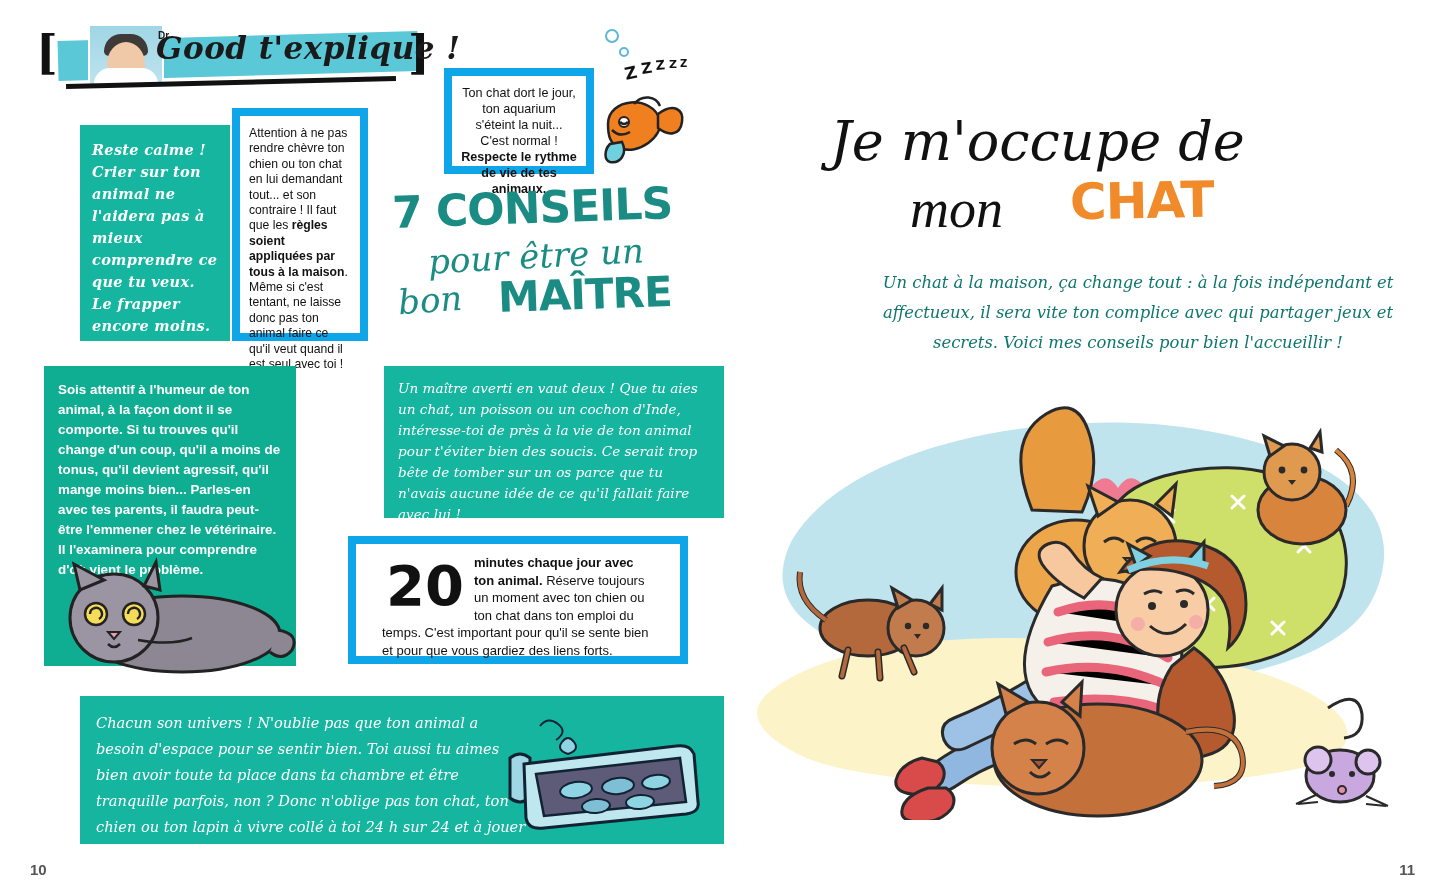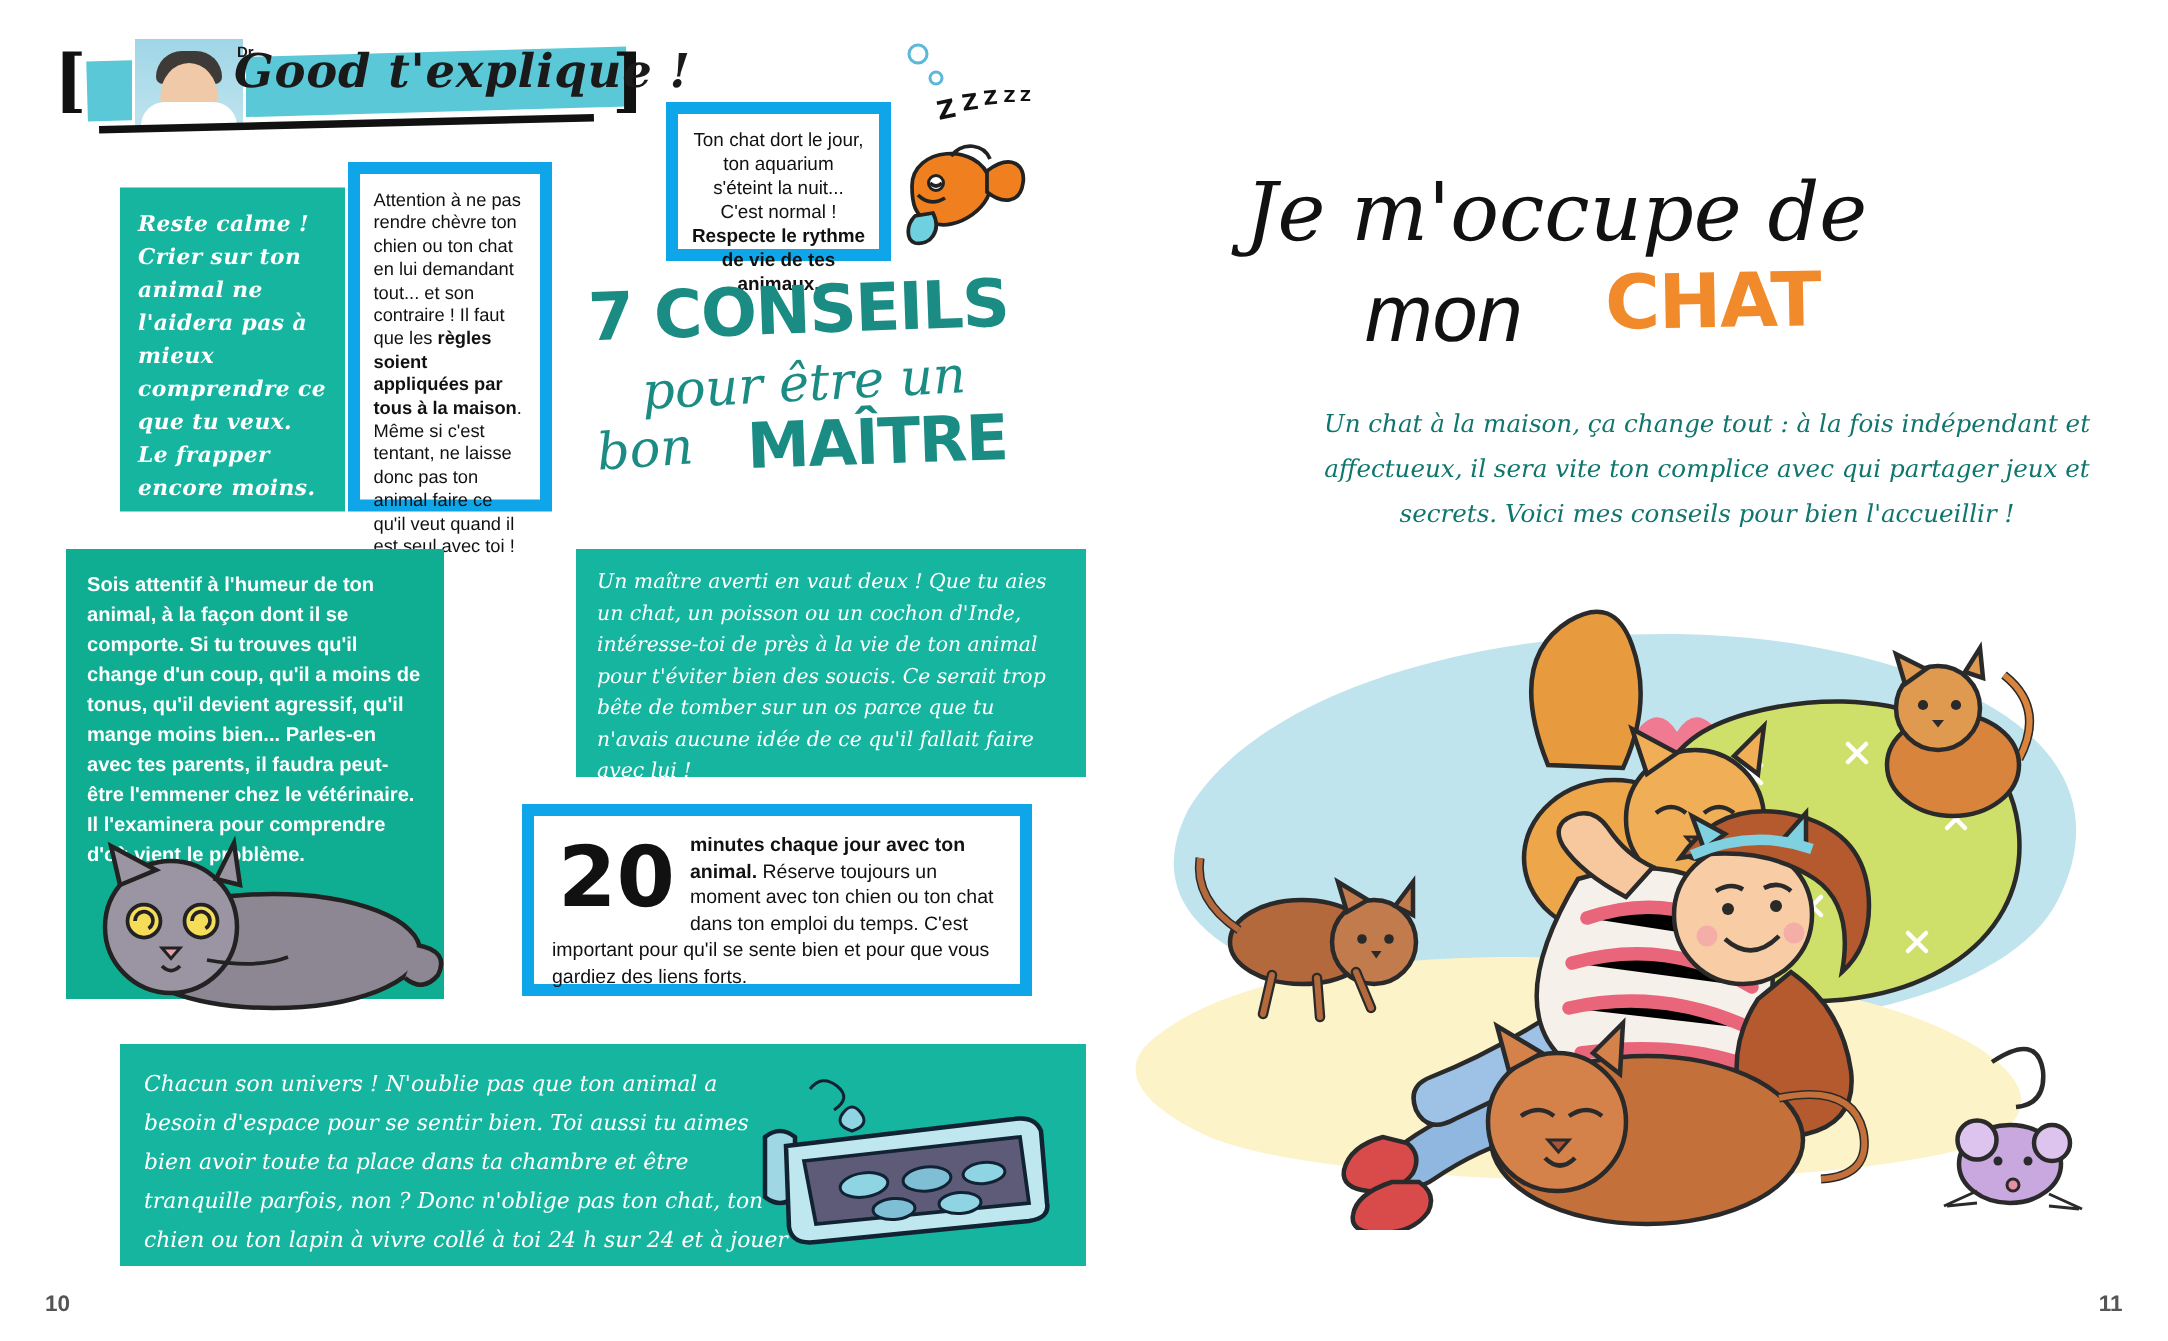--- a/index.html
+++ b/index.html
@@ -129,21 +129,21 @@
   .cat-sleep{position:absolute;left:52px;top:556px;width:250px;height:120px;}
 
   
   #box-averti{
     left:348px;top:366px;width:340px;height:152px;
     padding:12px 14px;font-size:13.6px;line-height:21px;
   }
   
   #box-20{
     left:348px;top:536px;width:340px;height:128px;
-    padding:10px 12px;font-size:13px;line-height:17.6px;
+    padding:10px 26px;font-size:13px;line-height:17.6px;
   }
   .num20{
     float:left;font-family:"DejaVu Sans",sans-serif;font-weight:bold;
     font-size:56px;line-height:56px;margin:4px 10px 0 4px;color:#111;
   }
   
   #box-chacun{
     left:44px;top:696px;width:644px;height:148px;
     padding:14px 16px;font-size:14.6px;line-height:26px;
   }
@@ -159,21 +159,21 @@
 
   
   .rtitle{
     position:absolute;left:98px;top:110px;width:560px;height:140px;
   }
   .rtitle-l1{
     position:absolute;left:10px;top:0;font-family:"DejaVu Serif",serif;
     font-style:italic;font-size:54px;color:#111;white-space:nowrap;
   }
   .rtitle-l2{
-    position:absolute;left:90px;top:68px;font-family:Liberation Sans, sans-serif;
+    position:absolute;left:90px;top:68px;font-family:Liberation Serif, serif;
     font-style:italic;font-size:54px;color:#111;white-space:nowrap;
   }
   .rtitle-chat{
     position:absolute;left:250px;top:62px;font-family:"DejaVu Sans",sans-serif;
     font-weight:bold;font-size:50px;color:#f08a2a;letter-spacing:-1px;
     transform:rotate(-1deg);
   }
   .rintro{
     position:absolute;left:100px;top:268px;width:560px;
     font-family:"DejaVu Serif",serif;font-style:italic;font-size:16.4px;

